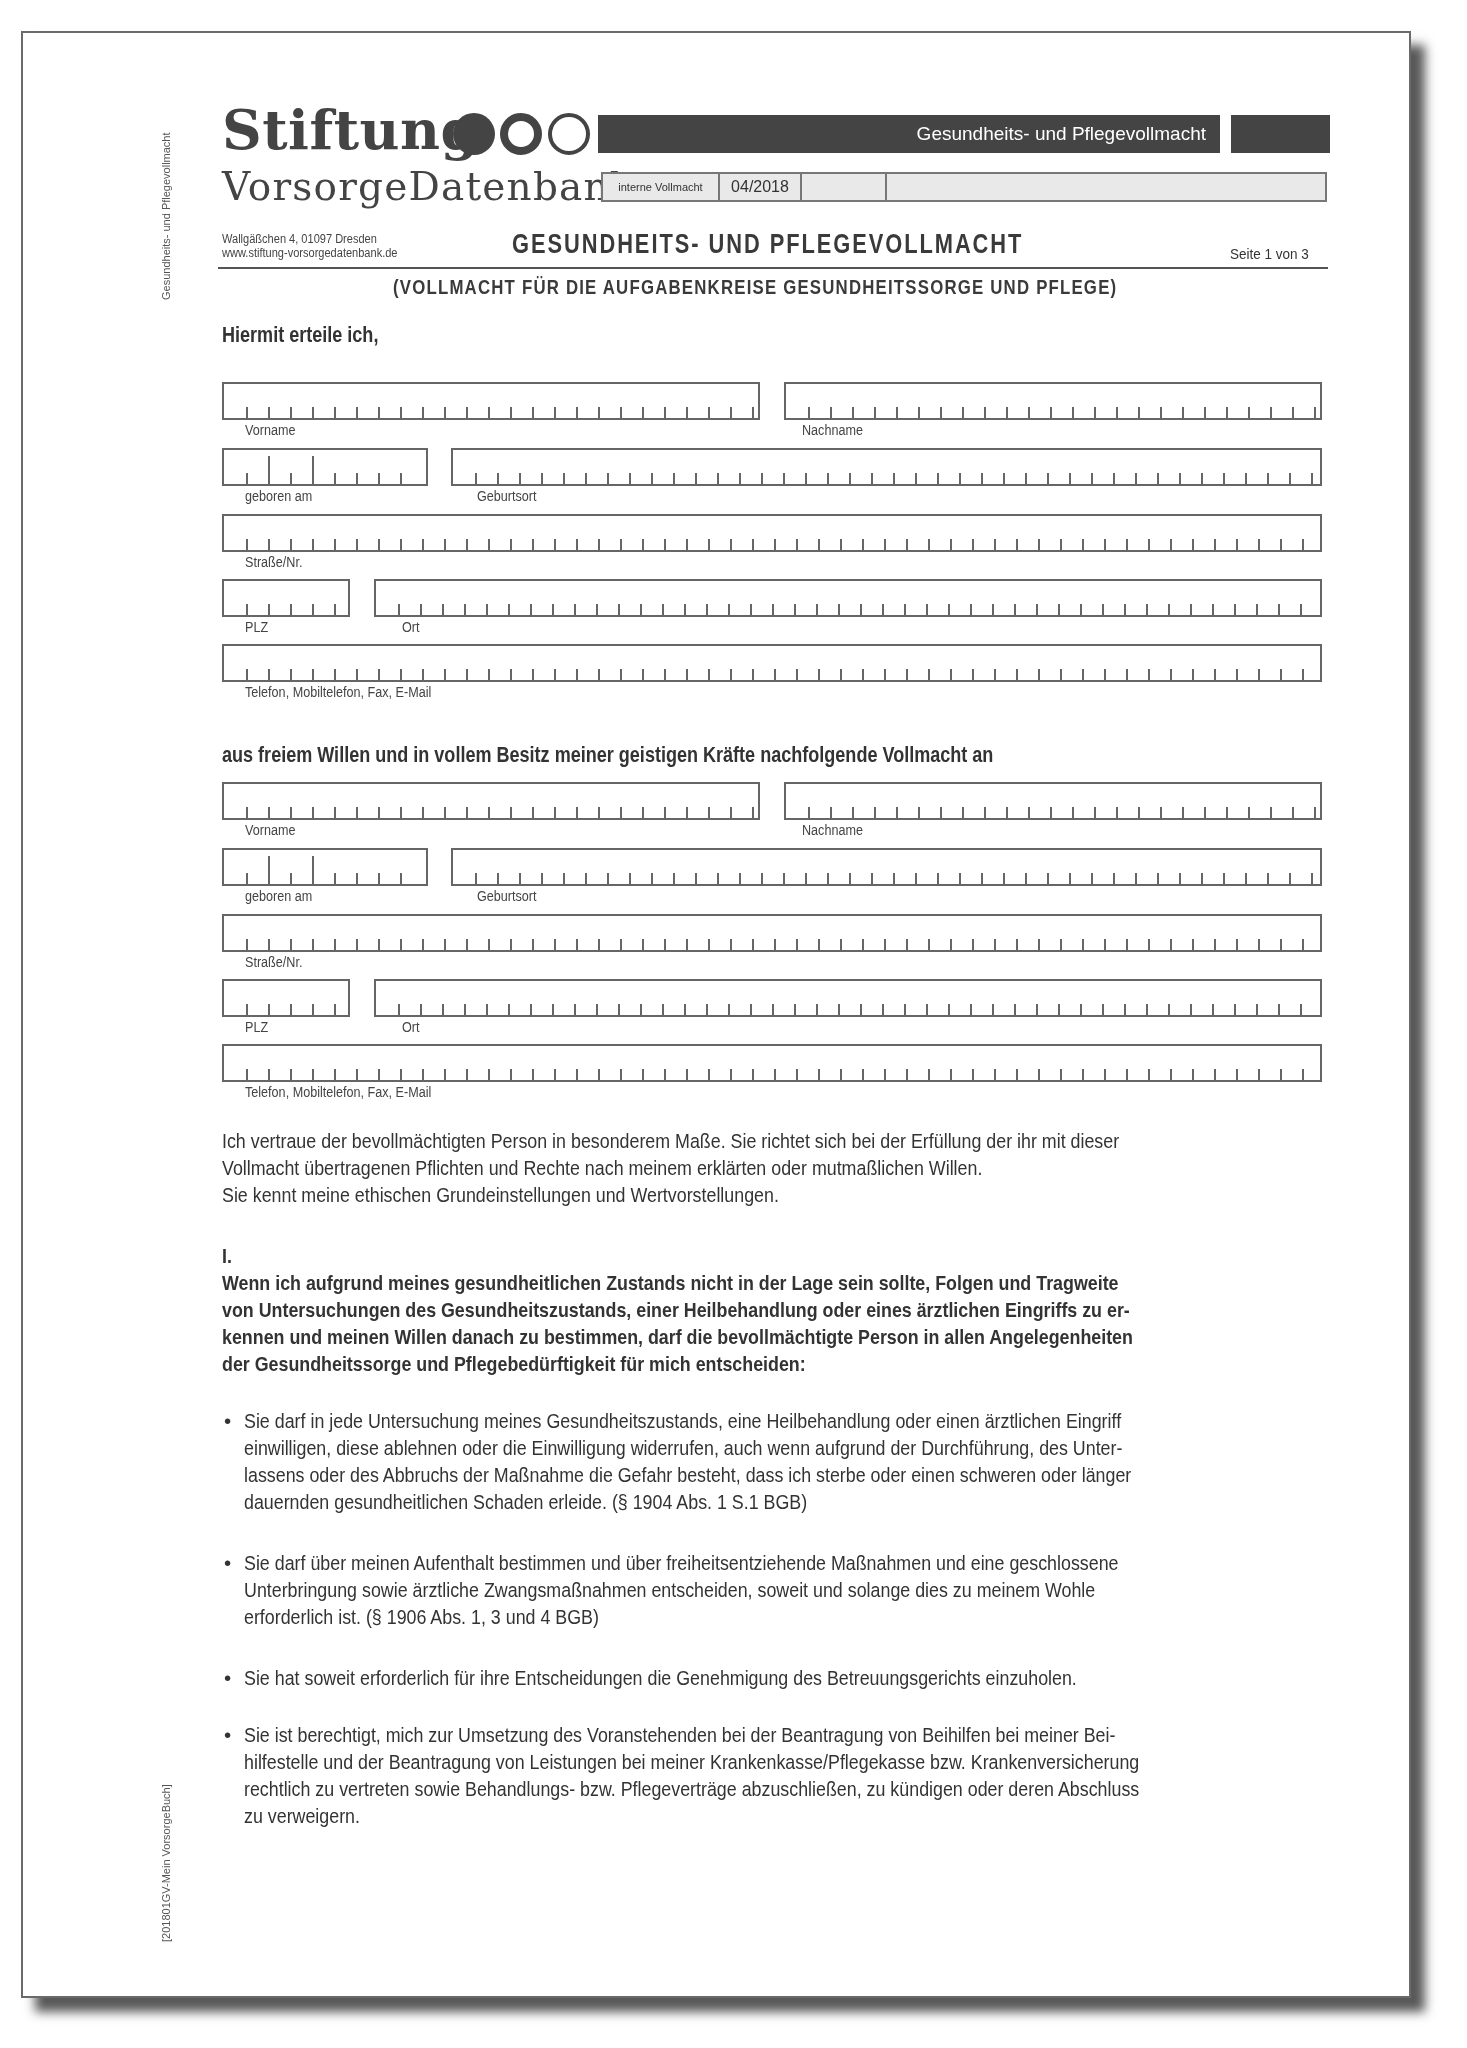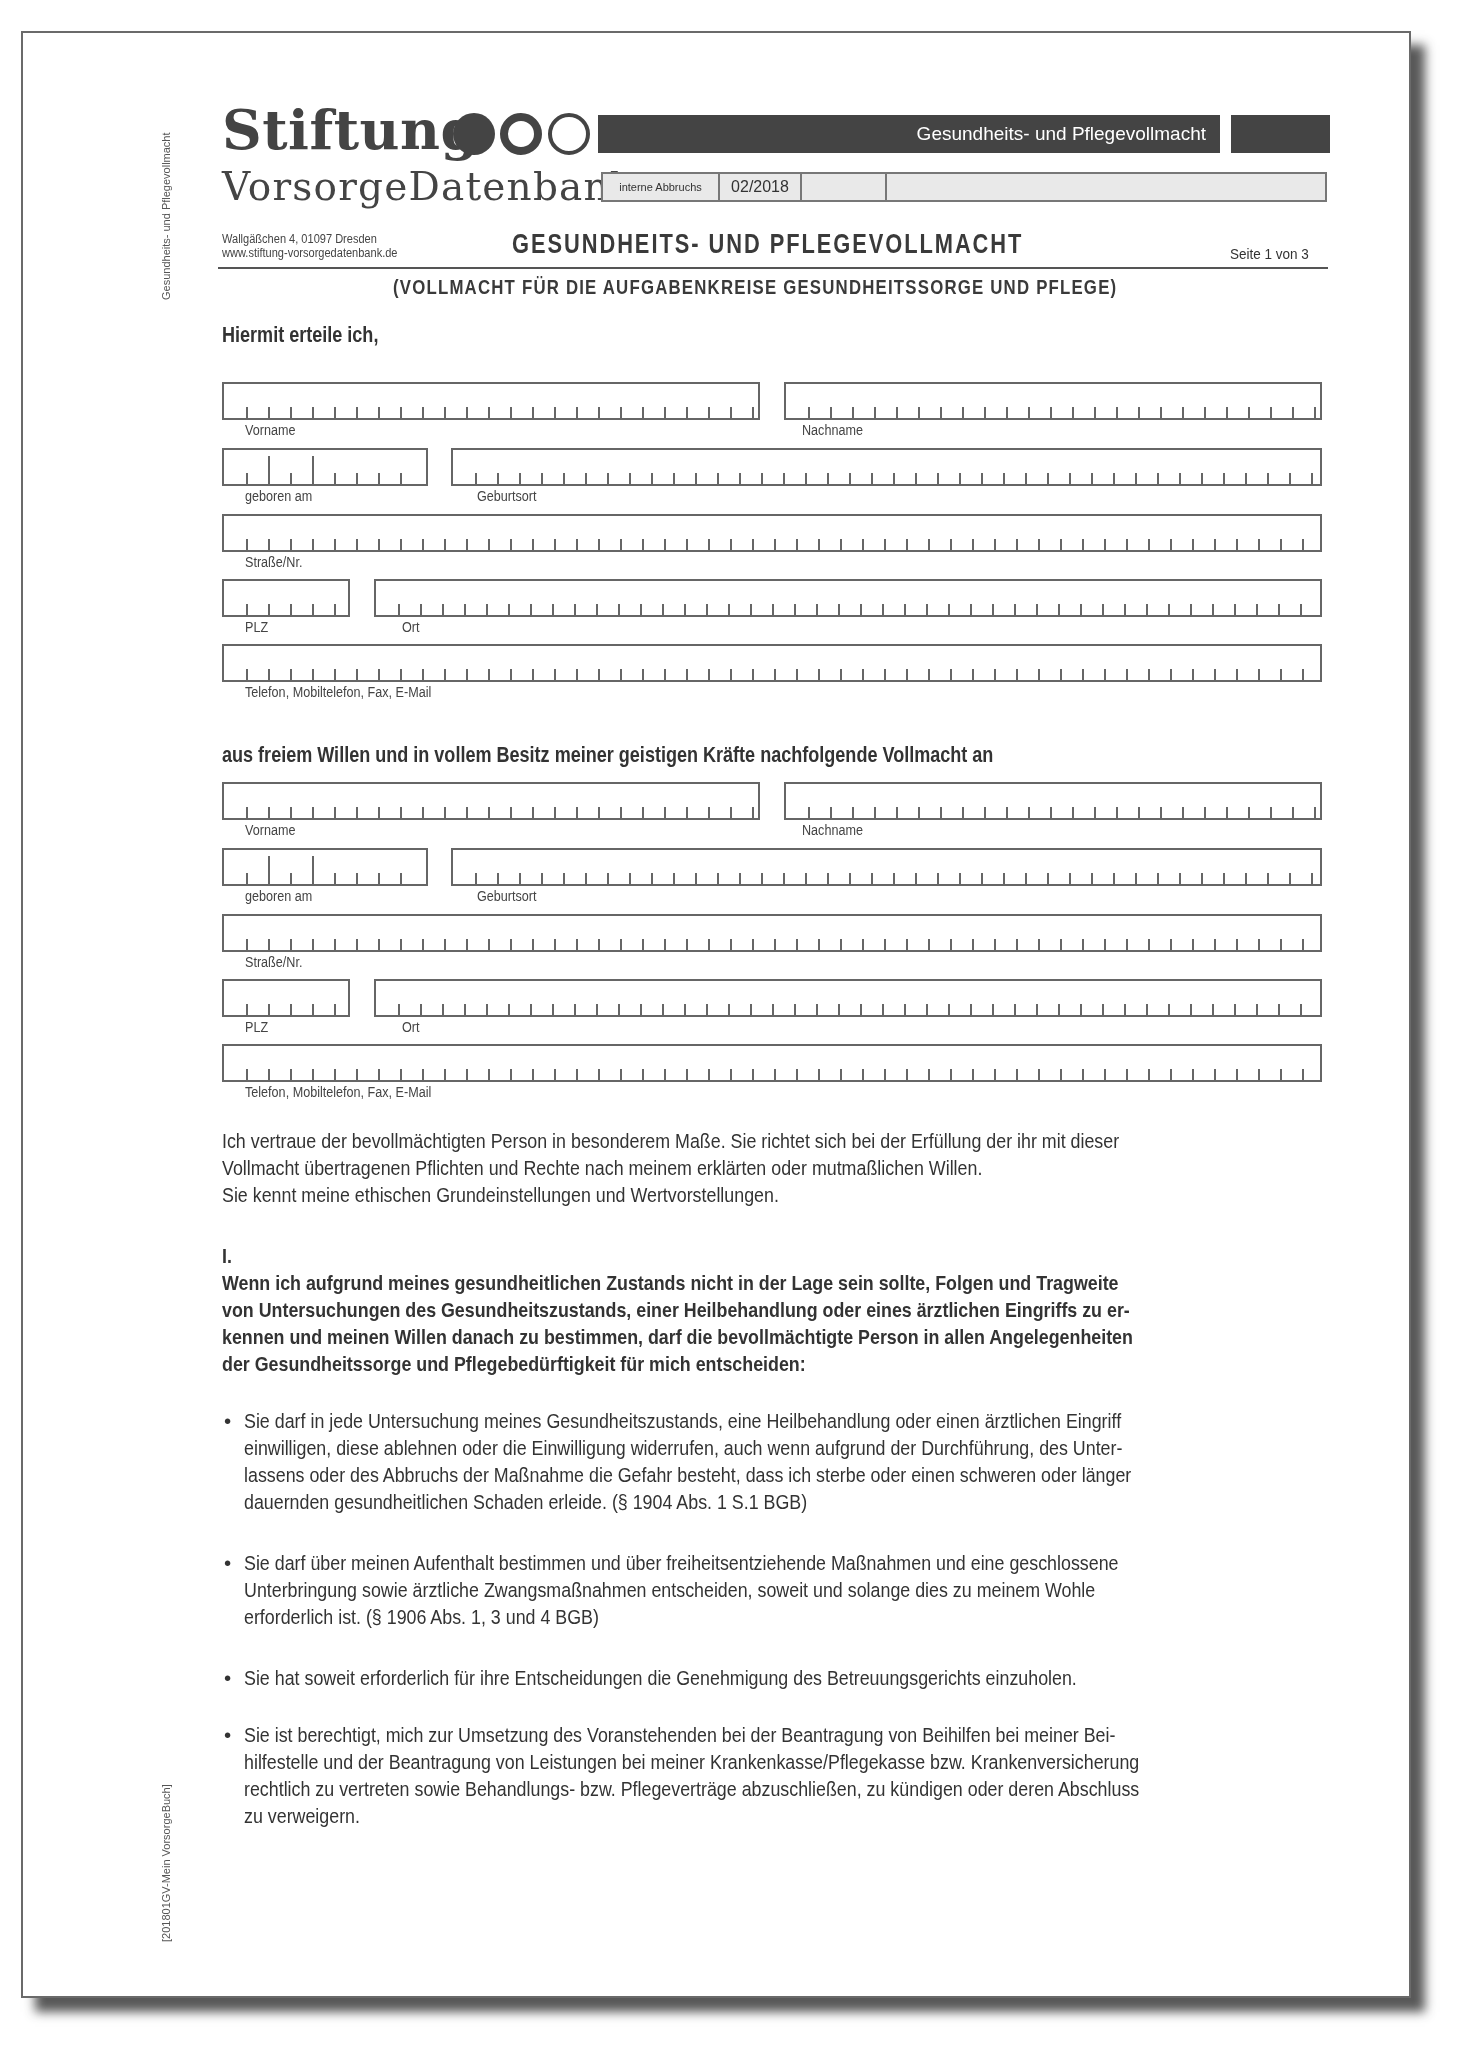--- a/index.html
+++ b/index.html
@@ -61,22 +61,22 @@
 <div>
   <div class="circle c1"></div>
   <div class="circle c2"></div>
   <div class="circle c3"></div>
 </div>
 
 <div class="abs hbar">Gesundheits- und Pflegevollmacht</div>
 <div class="abs hbar-right"></div>
 
 <div class="abs vtable">
-  <div class="vc1">interne Abbruchs</div>
-  <div class="vc2">02/2018</div>
+  <div class="vc1">interne Vollmacht</div>
+  <div class="vc2">04/2018</div>
   <div class="vc3"></div>
   <div class="vc4"></div>
 </div>
 
 <div class="abs addr">
   <div>Wallgäßchen 4, 01097 Dresden</div>
   <div>www.stiftung-vorsorgedatenbank.de</div>
 </div>
 
 <div class="abs title">GESUNDHEITS- UND PFLEGEVOLLMACHT</div>

